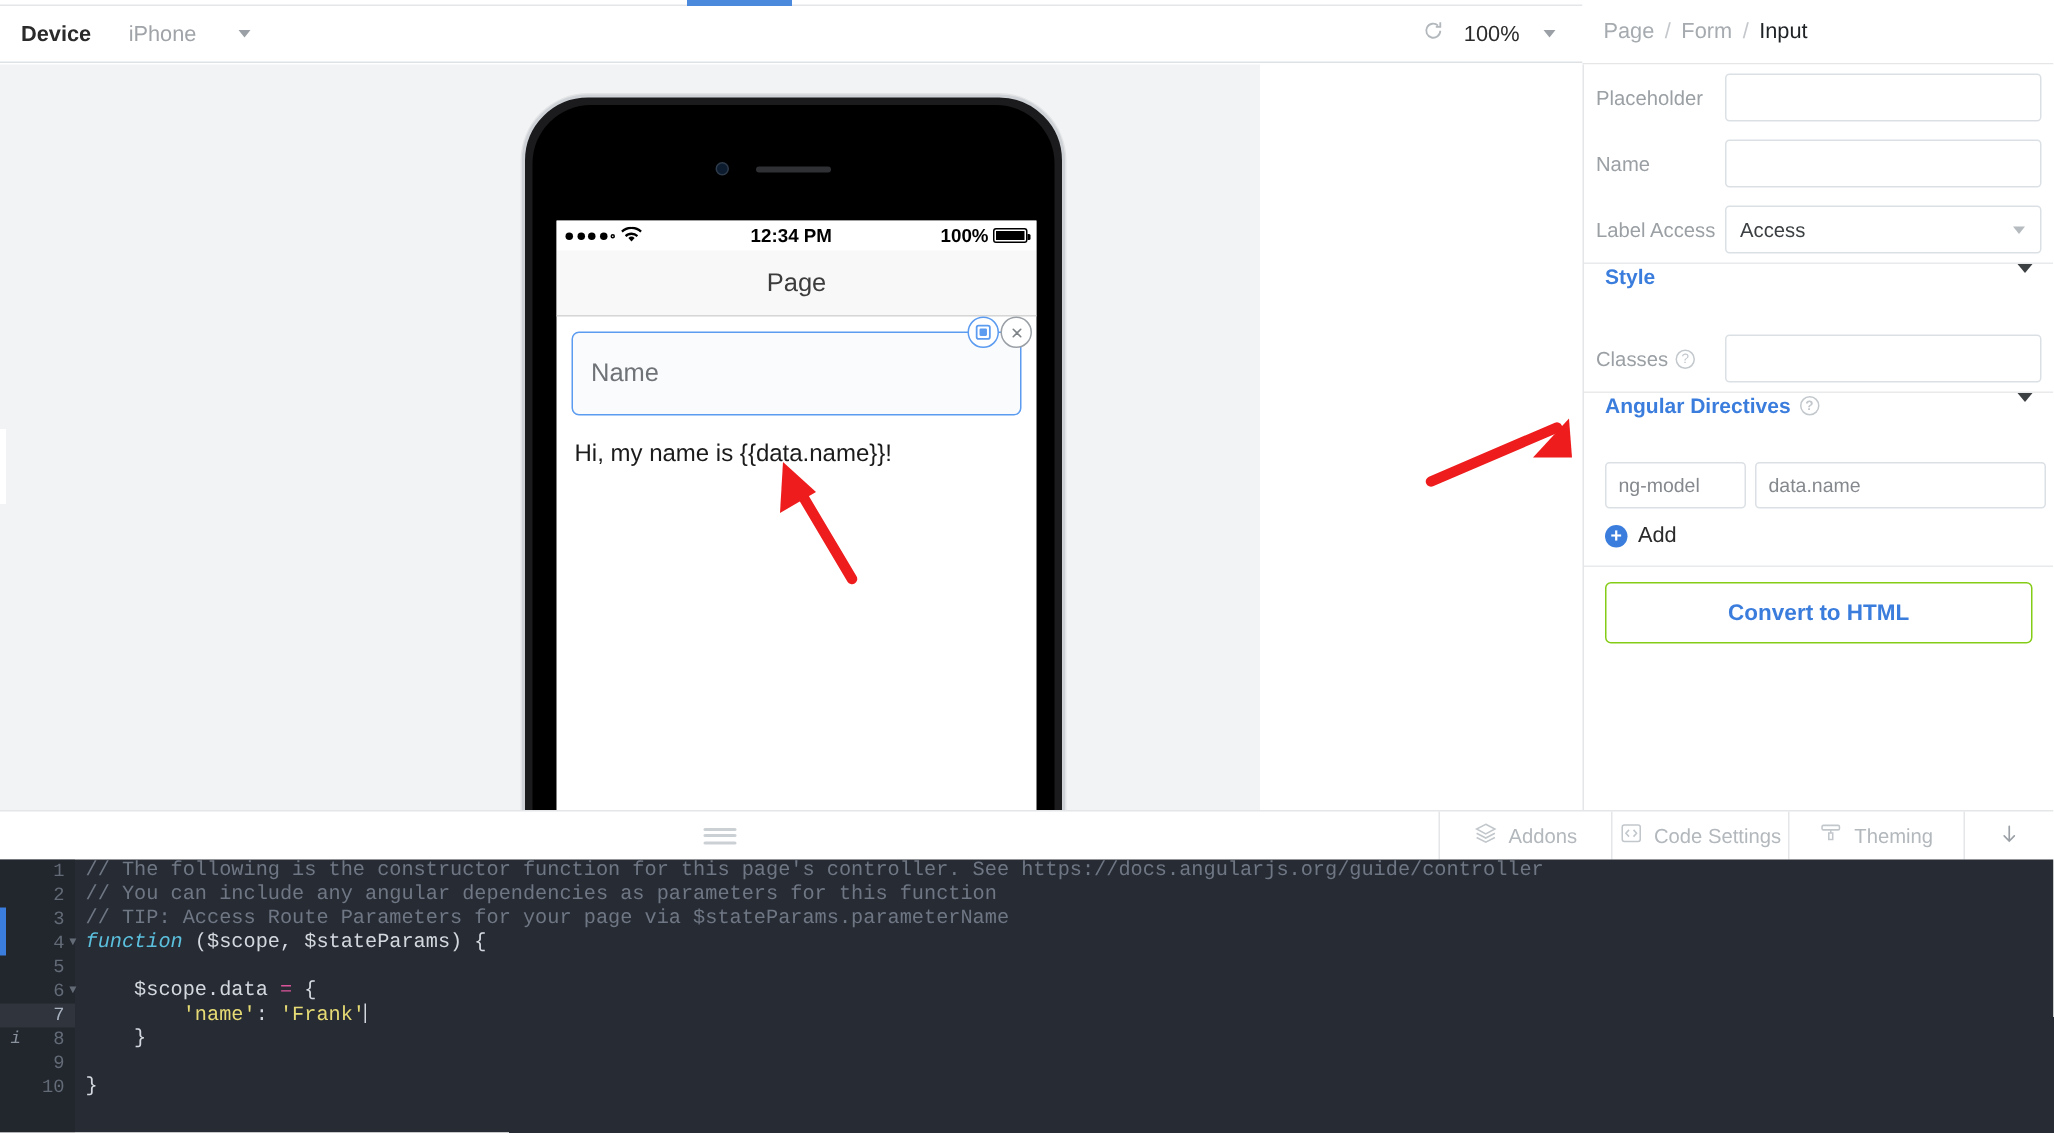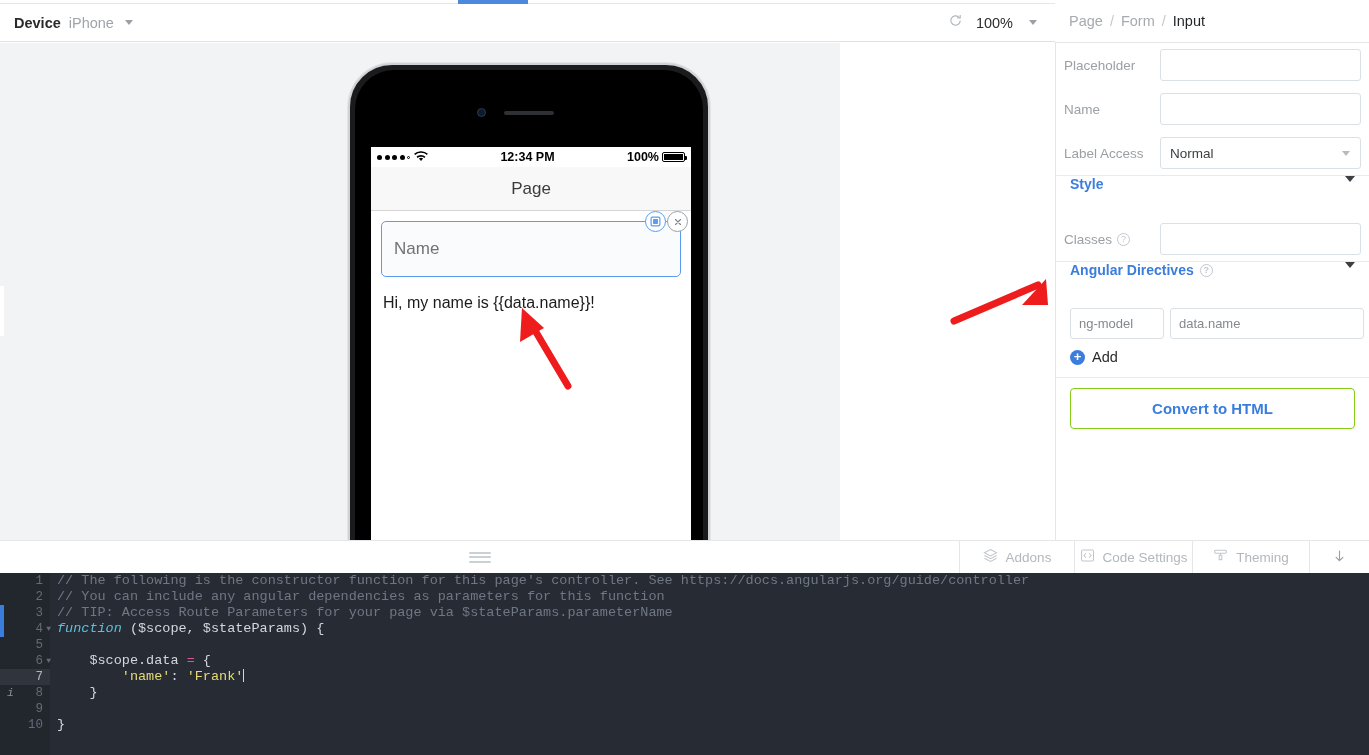--- a/index.html
+++ b/index.html
@@ -19,21 +19,21 @@
     position: absolute; left: 458px; top: 0; width: 70px; height: 4px;
     background: #4a89dc;
   }
 
   
   #toolbar {
     position: absolute; top: 4px; left: 0; width: 1055px; height: 38px;
     background: #fff; border-bottom: 1px solid #dfe2e5;
     display: flex; align-items: center;
   }
-  .device-group { display: flex; align-items: center; padding-left: 14px; gap: 8px; }
+  .device-group { display: flex; align-items: center; padding-left: 14px; gap: 25px; }
   .device-label { font-size: 14.5px; font-weight: bold; color: #2b2b2b; }
   .device-value { font-size: 14.5px; color: #a0a4a8; }
   .caret-down {
     width: 0; height: 0; border-left: 4.5px solid transparent;
     border-right: 4.5px solid transparent; border-top: 5px solid #9aa0a6;
     display: inline-block; margin-left: 3px;
   }
   .toolbar-right {
     margin-left: auto; display: flex; align-items: center;
     gap: 13px; padding-right: 18px; height: 100%;
@@ -140,21 +140,21 @@
     margin-top: 16px; padding-left: 2px;
     font-size: 16px; color: #1b1b1b; line-height: 1.3;
   }
 
   
   #props-panel {
     position: absolute; top: 43px; left: 1055px; width: 314px; height: 497px;
     background: #fff; border-left: 1px solid #e4e6e8; overflow: hidden;
   }
   .prop-row {
-    display: flex; align-items: center; height: 44px; padding: 0 8px; gap: 10px;
+    display: flex; align-items: center; height: 44px; padding: 0 8px; 
   }
   .prop-label {
     width: 86px; flex-shrink: 0; font-size: 13.5px; color: #9ba0a5;
     display: flex; align-items: center; gap: 5px;
   }
   .help-icon {
     width: 13px; height: 13px; border-radius: 50%; border: 1px solid #c3c8cd;
     color: #c3c8cd; font-size: 9px; line-height: 11px; text-align: center;
     display: inline-block; flex-shrink: 0;
   }
@@ -380,21 +380,21 @@
   </div>
 
   <div class="prop-row">
     <span class="prop-label">Name</span>
     <input class="prop-input" value="" style="">
   </div>
 
   <div class="prop-row">
     <span class="prop-label">Label Access</span>
     <div class="prop-select">
-      <span>Normal</span>
+      <span>Access</span>
       <span class="caret-down"></span>
     </div>
   </div>
 
   <div class="section-header">
     <span class="section-title">Style</span>
     <span class="caret-down"></span>
   </div>
 
   <div class="prop-row">

